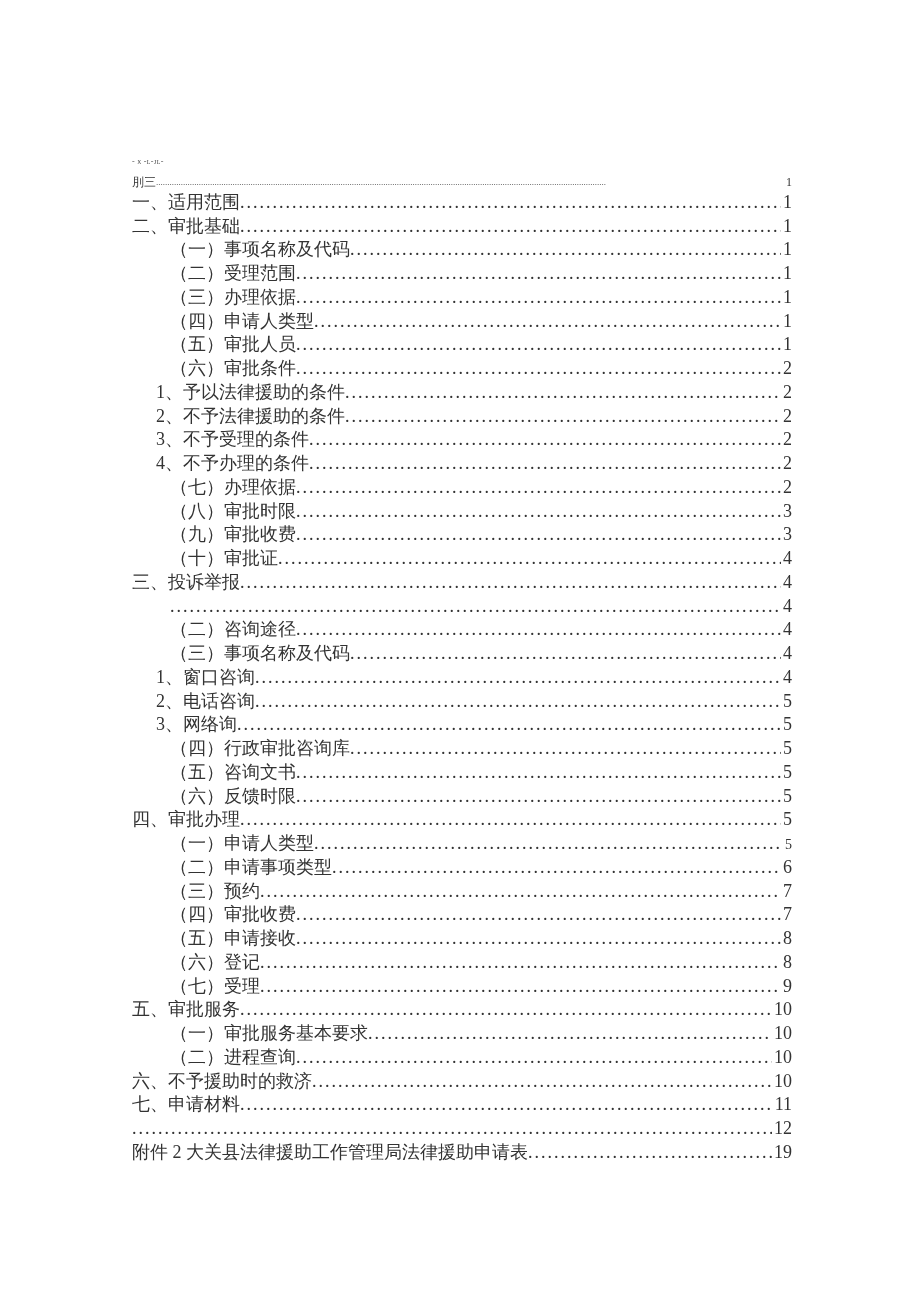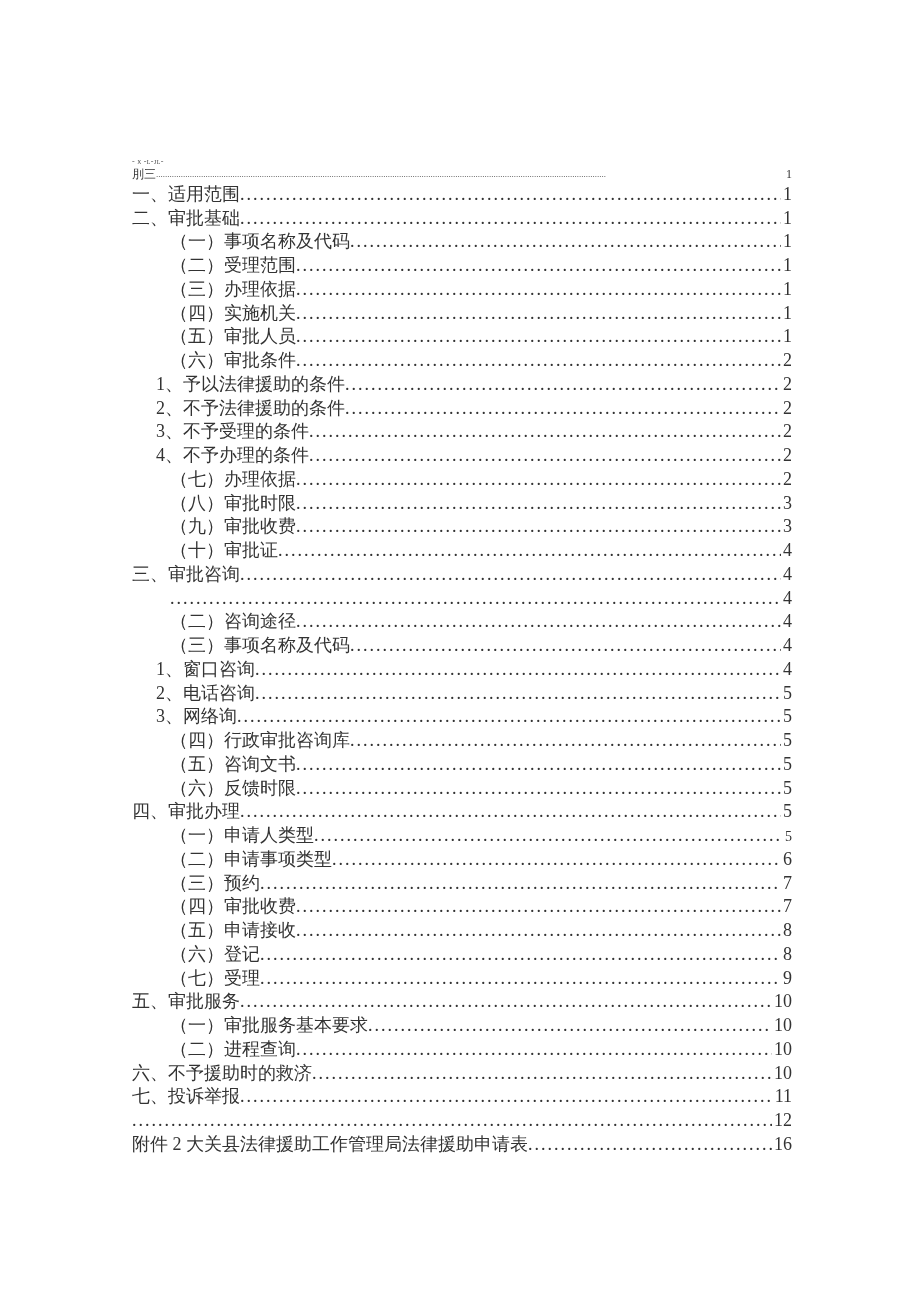--- a/index.html
+++ b/index.html
@@ -13,21 +13,21 @@
     height: 1301px;
     box-sizing: border-box;
     padding: 158px 128px 100px 132px;
     position: relative;
     color: #333;
   }
   .pre-header {
     font-size: 8px;
     letter-spacing: 0.5px;
     color: #555;
-    margin-bottom: 0;
+    margin-bottom: 8px;
     line-height: 1;
   }
   .toc-line {
     display: flex;
     align-items: baseline;
     font-size: 18px;
     line-height: 1.32;
     white-space: nowrap;
     overflow: hidden;
   }
@@ -90,21 +90,21 @@
         <span class="toc-label">（二）受理范围</span>
         <span class="toc-dots">........................................................................................................................................................................................................</span>
         <span class="toc-page">1</span>
       </div>
       <div class="toc-line ind1">
         <span class="toc-label">（三）办理依据</span>
         <span class="toc-dots">........................................................................................................................................................................................................</span>
         <span class="toc-page">1</span>
       </div>
       <div class="toc-line ind1">
-        <span class="toc-label">（四）实施机关</span>
+        <span class="toc-label">（四）申请人类型</span>
         <span class="toc-dots">........................................................................................................................................................................................................</span>
         <span class="toc-page">1</span>
       </div>
       <div class="toc-line ind1">
         <span class="toc-label">（五）审批人员</span>
         <span class="toc-dots">........................................................................................................................................................................................................</span>
         <span class="toc-page">1</span>
       </div>
       <div class="toc-line ind1">
         <span class="toc-label">（六）审批条件</span>
@@ -145,21 +145,21 @@
         <span class="toc-label">（九）审批收费</span>
         <span class="toc-dots">........................................................................................................................................................................................................</span>
         <span class="toc-page">3</span>
       </div>
       <div class="toc-line ind1">
         <span class="toc-label">（十）审批证</span>
         <span class="toc-dots">........................................................................................................................................................................................................</span>
         <span class="toc-page">4</span>
       </div>
       <div class="toc-line ind0">
-        <span class="toc-label">三、审批咨询</span>
+        <span class="toc-label">三、投诉举报</span>
         <span class="toc-dots">........................................................................................................................................................................................................</span>
         <span class="toc-page">4</span>
       </div>
       <div class="toc-line ind1">
         <span class="toc-dots">........................................................................................................................................................................................................</span>
         <span class="toc-page">4</span>
       </div>
       <div class="toc-line ind1">
         <span class="toc-label">（二）咨询途径</span>
         <span class="toc-dots">........................................................................................................................................................................................................</span>
@@ -254,27 +254,27 @@
         <span class="toc-label">（二）进程查询</span>
         <span class="toc-dots">........................................................................................................................................................................................................</span>
         <span class="toc-page">10</span>
       </div>
       <div class="toc-line ind0">
         <span class="toc-label">六、不予援助时的救济</span>
         <span class="toc-dots">........................................................................................................................................................................................................</span>
         <span class="toc-page">10</span>
       </div>
       <div class="toc-line ind0">
-        <span class="toc-label">七、投诉举报</span>
+        <span class="toc-label">七、申请材料</span>
         <span class="toc-dots">........................................................................................................................................................................................................</span>
         <span class="toc-page">11</span>
       </div>
       <div class="toc-line ind0">
         <span class="toc-dots">........................................................................................................................................................................................................</span>
         <span class="toc-page">12</span>
       </div>
       <div class="toc-line ind0">
         <span class="toc-label">附件 2 大关县法律援助工作管理局法律援助申请表</span>
         <span class="toc-dots">........................................................................................................................................................................................................</span>
-        <span class="toc-page">16</span>
+        <span class="toc-page">19</span>
       </div>
     </div>
 </div>
 
 </body></html>

